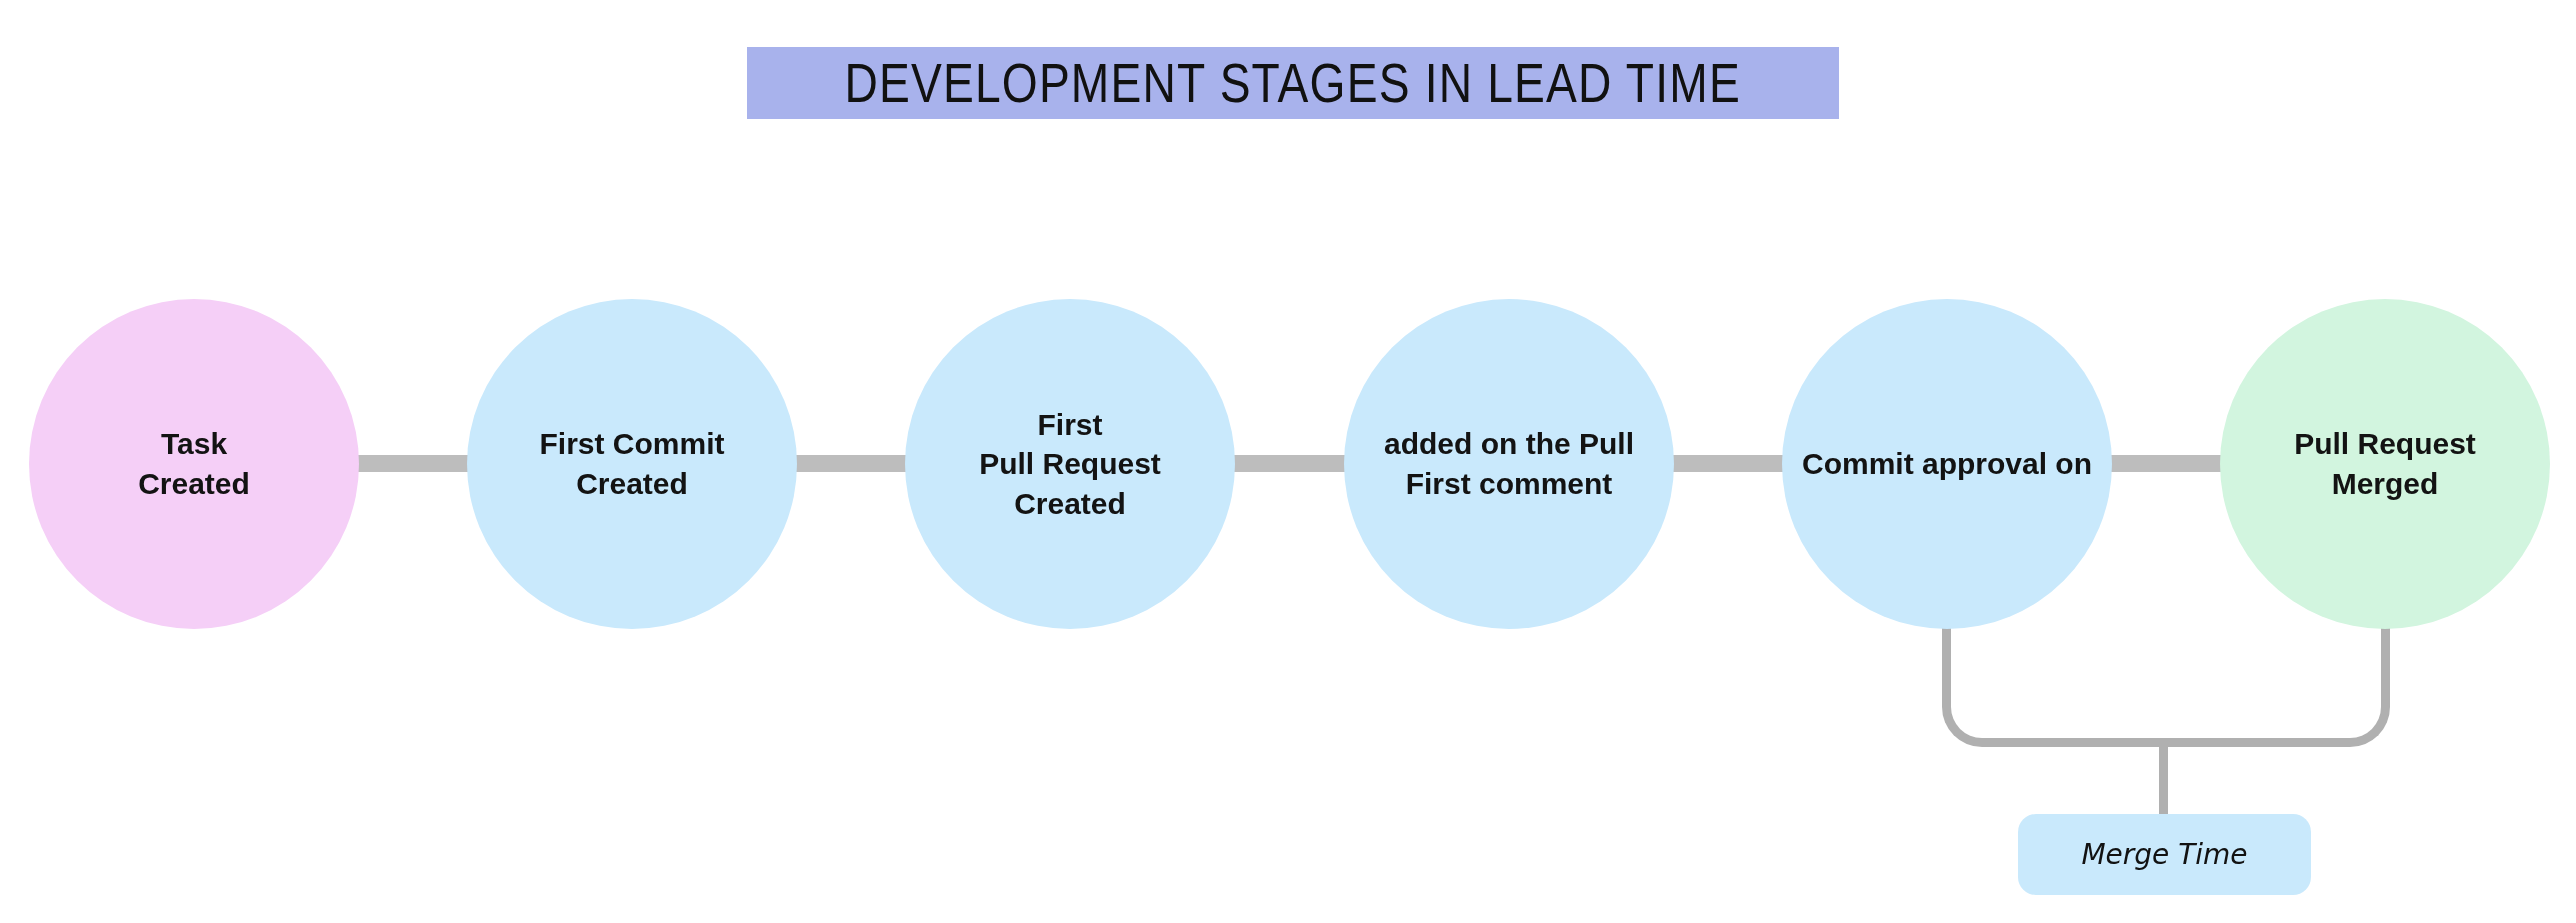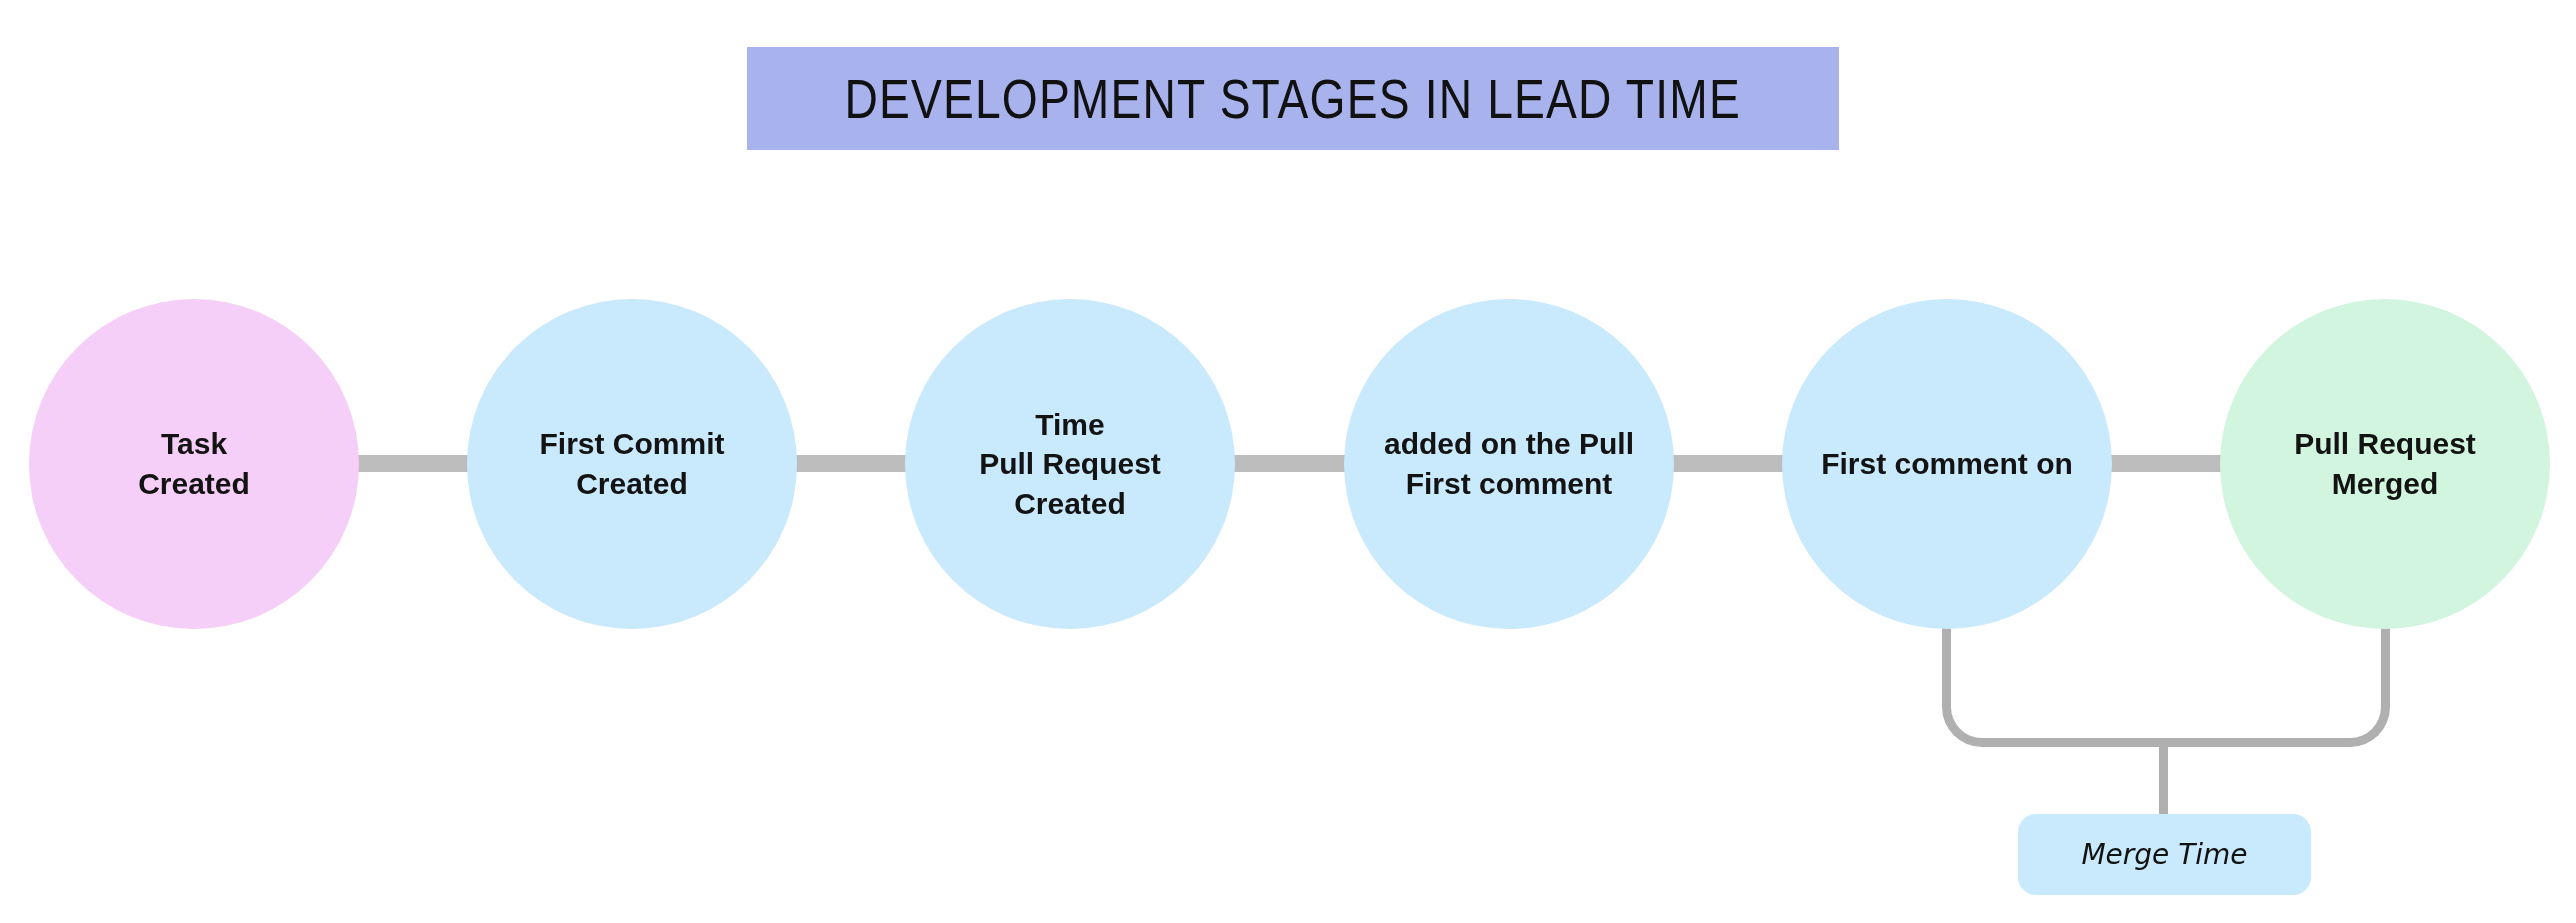--- a/index.html
+++ b/index.html
@@ -15,21 +15,21 @@
     overflow: hidden;
     font-family: "Liberation Sans", sans-serif;
   }
 
   
   .title-bar {
     position: absolute;
     left: 747px;
     top: 47px;
     width: 1092px;
-    height: 103px;
+    height: 72px;
     display: flex;
     align-items: center;
     justify-content: center;
   }
   .title-bar .title-text {
     display: inline-block;
     font-size: 55px;
     font-weight: 400;
     letter-spacing: 1.4px;
     color: #111111;
@@ -141,36 +141,36 @@
 
   <div class="stage stage-2" style="background-color: rgb(201, 233, 252);">
     <div class="stage-label">
       <span>First Commit</span>
       <span>Created</span>
     </div>
   </div>
 
   <div class="stage stage-3" style="background-color: rgb(201, 233, 252);">
     <div class="stage-label">
-      <span>Time</span>
+      <span>First</span>
       <span>Pull Request</span>
       <span>Created</span>
     </div>
   </div>
 
   <div class="stage stage-4" style="background-color: rgb(201, 233, 252);">
     <div class="stage-label">
       <span>added on the Pull</span>
       <span>First comment</span>
     </div>
   </div>
 
   <div class="stage stage-5" style="background-color: rgb(201, 233, 252);">
     <div class="stage-label">
-      <span>First comment on</span>
+      <span>Commit approval on</span>
     </div>
   </div>
 
   <div class="stage stage-6" style="background-color: rgb(210, 245, 223);">
     <div class="stage-label">
       <span>Pull Request</span>
       <span>Merged</span>
     </div>
   </div>
 

